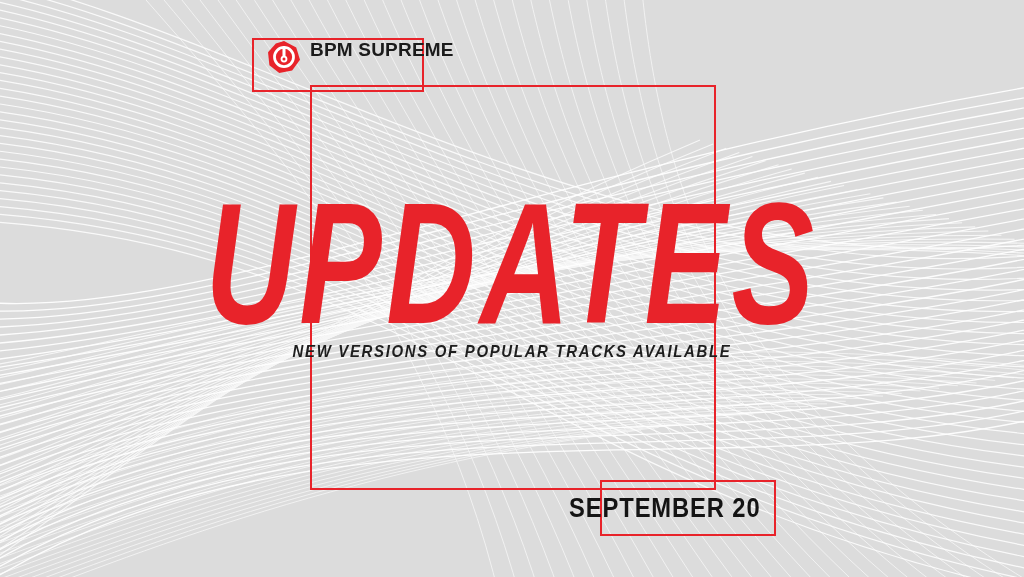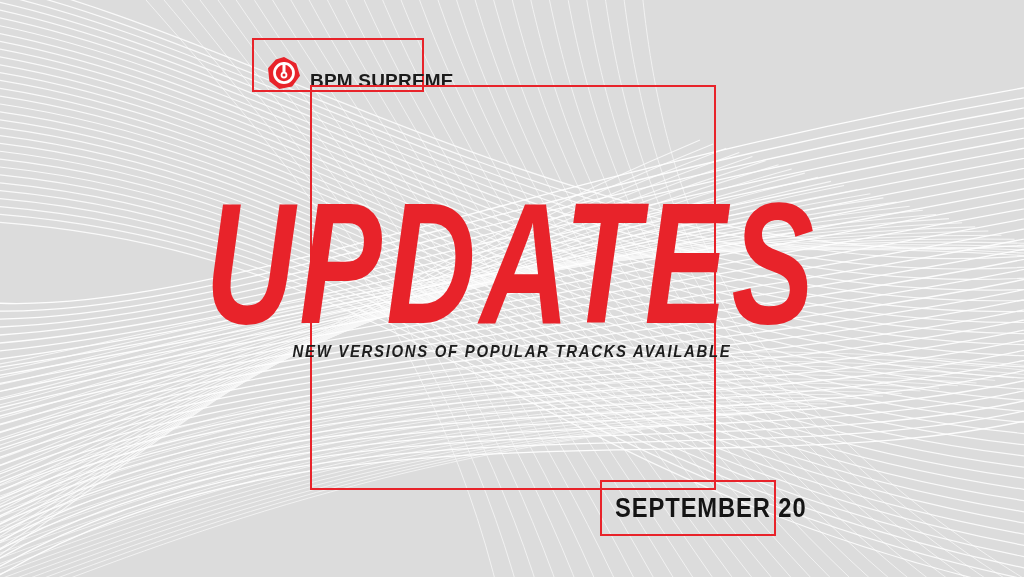--- a/index.html
+++ b/index.html
@@ -31,21 +31,21 @@
   
   #logo-box {
     position: absolute;
     left: 252px;
     top: 38px;
     width: 172px;
     height: 54px;
     border: 2px solid #e8232a;
     box-sizing: border-box;
     display: flex;
-    align-items: flex-end;
+    align-items: flex-start;
     padding-left: 13px;
     gap: 9px;
   }
   #logo-mark {
     width: 34px;
     height: 34px;
     flex: 0 0 34px;
     display: block;
   }
   #logo-word {
@@ -108,21 +108,21 @@
   #date-box {
     position: absolute;
     left: 600px;
     top: 480px;
     width: 176px;
     height: 56px;
     border: 2px solid #e8232a;
     box-sizing: border-box;
     display: flex;
     align-items: center;
-    justify-content: flex-start;
+    justify-content: flex-end;
   }
   #date-text {
     font-family: "Liberation Sans Narrow", "Liberation Sans", sans-serif;
     font-weight: bold;
     font-size: 27px;
     color: #141414;
     letter-spacing: 1px;
     transform: scaleX(0.88);
     transform-origin: center center;
     white-space: nowrap;

